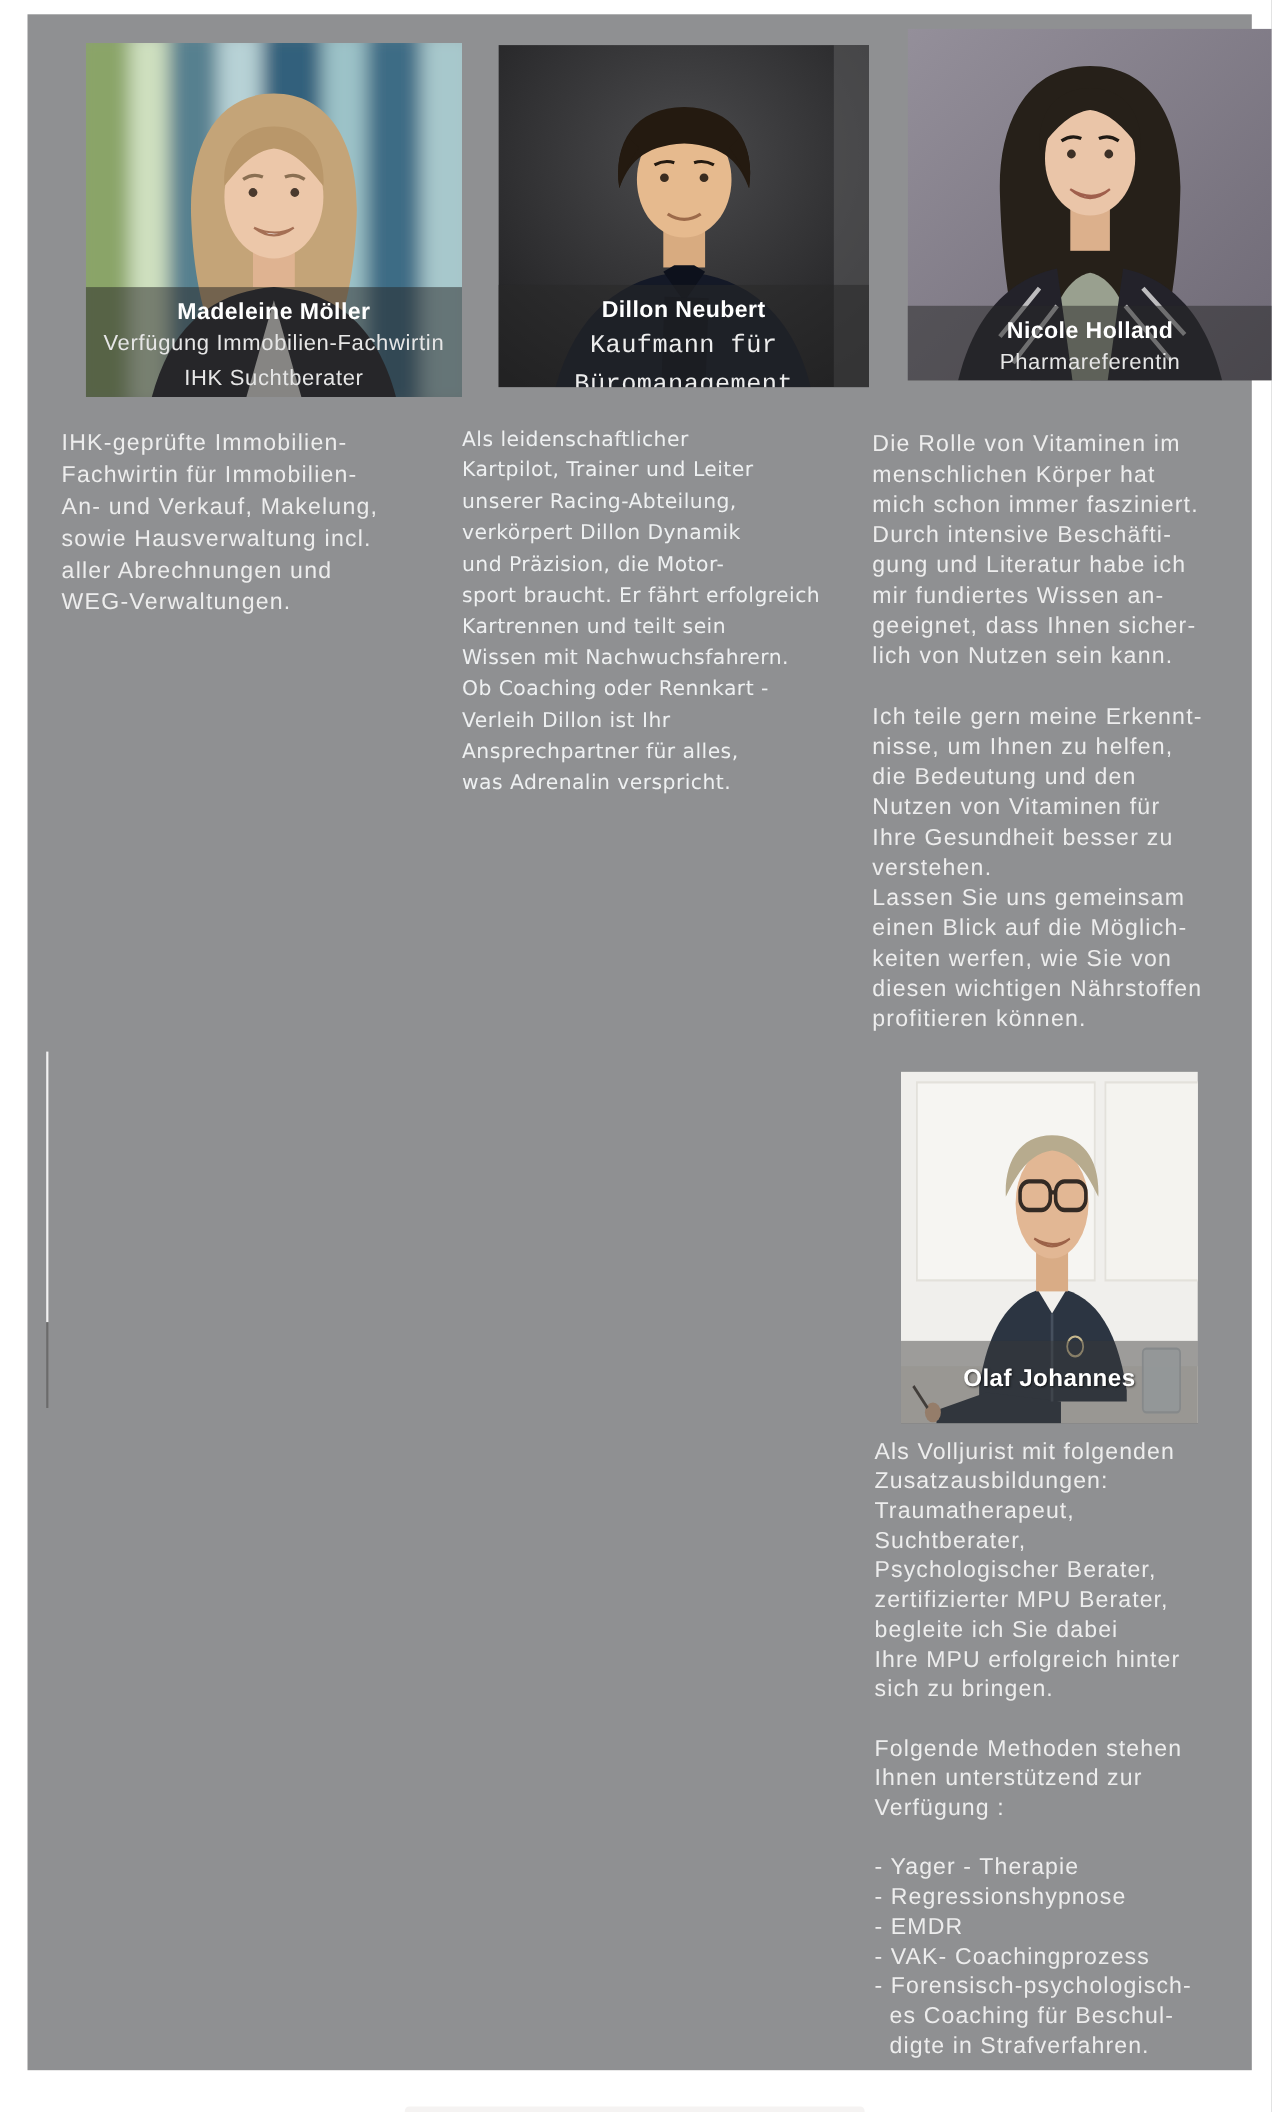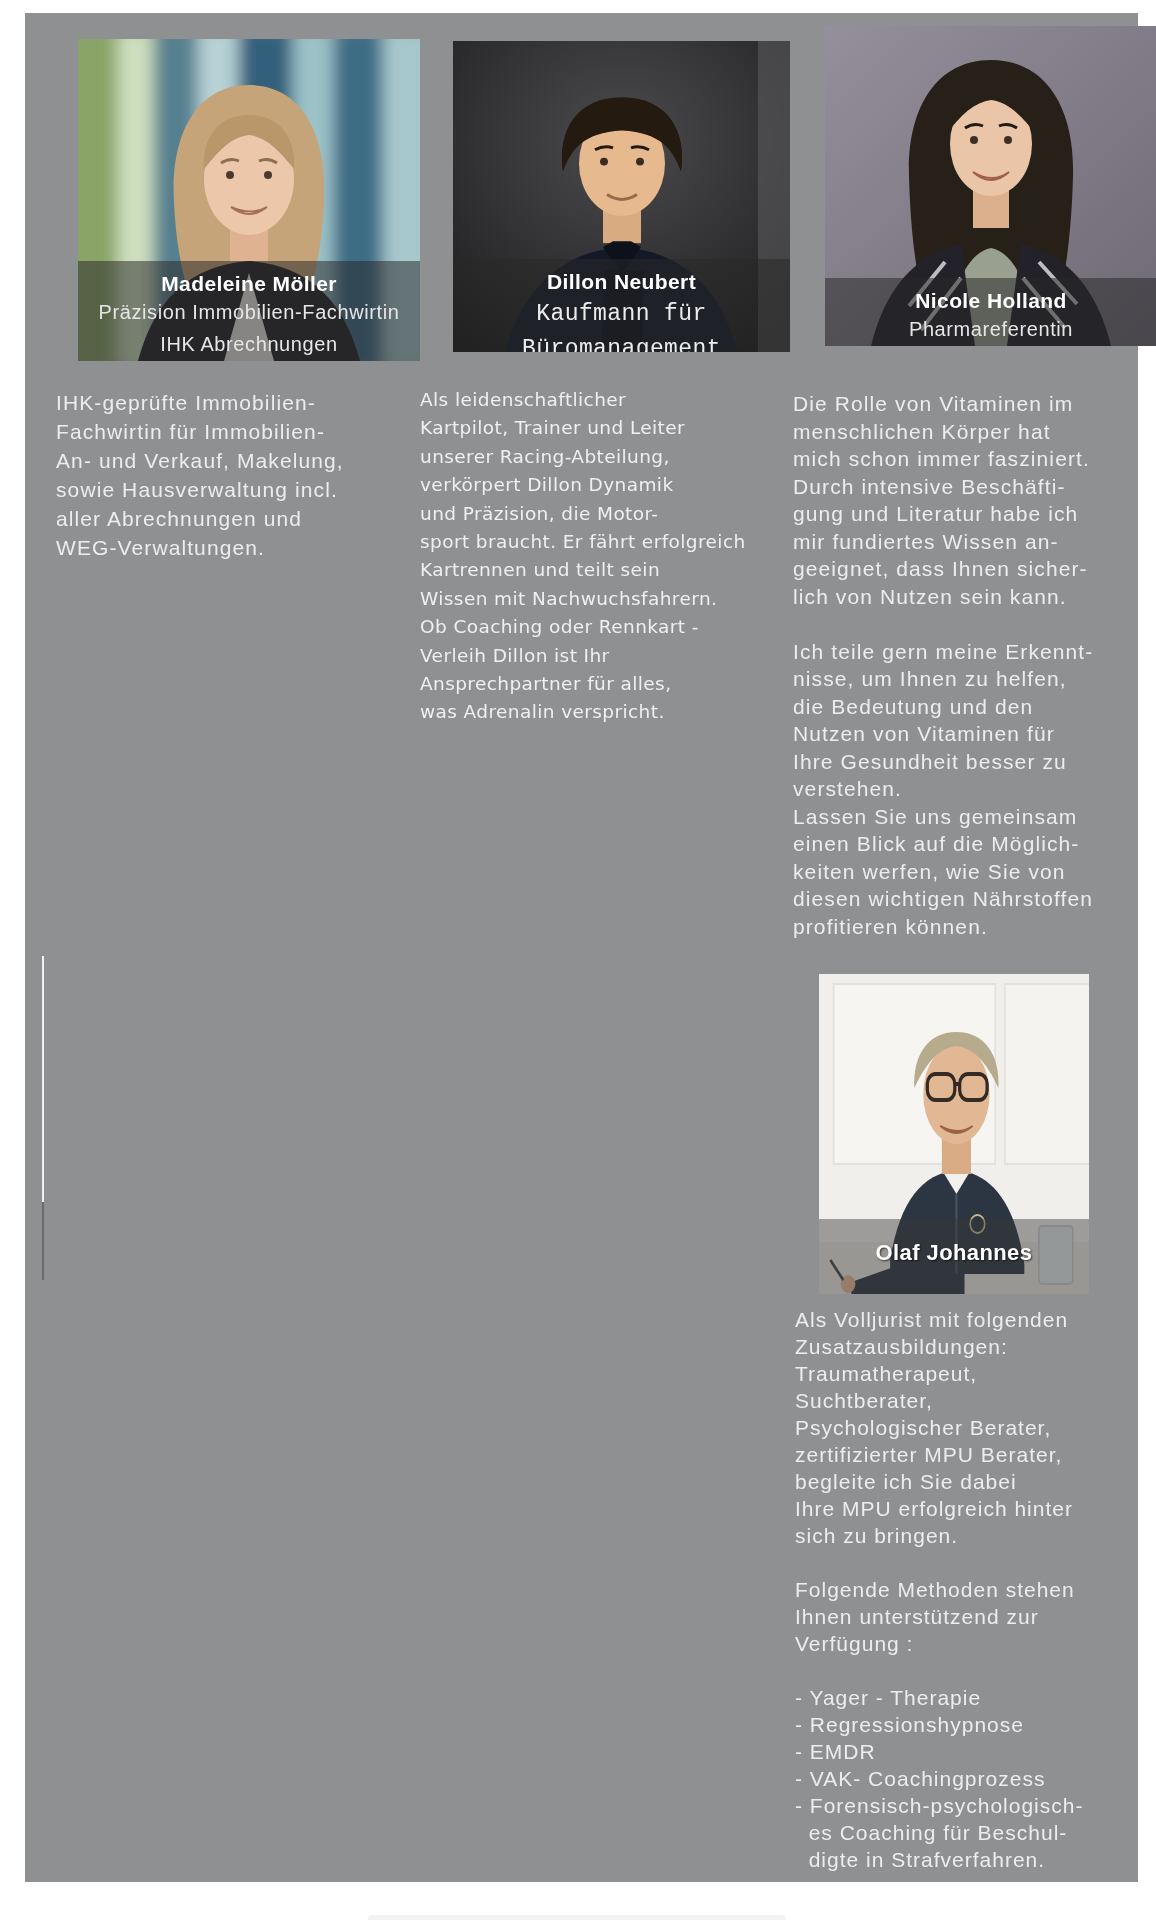--- a/index.html
+++ b/index.html
@@ -70,22 +70,22 @@
       <circle cx="152" cy="136" r="4" fill="#4a3a2e"></circle>
         <circle cx="190" cy="136" r="4" fill="#4a3a2e"></circle>
       <path d="M143,124 q9,-6 18,-2" stroke="#8a6f52" stroke-width="3" fill="none"></path>
       <path d="M181,122 q9,-4 18,2" stroke="#8a6f52" stroke-width="3" fill="none"></path>
       <path d="M153,168 q18,14 36,0 q-16,9 -36,0" fill="#ffffff" stroke="#a56f54" stroke-width="2"></path>
       <path d="M60,322 C78,254 118,226 171,222 C224,226 264,254 282,322 Z" fill="#25252b"></path>
       <path d="M146,322 L171,234 L196,322 Z" fill="#edeae6"></path>
     </svg>
     <figcaption class="cap cap1">
       <div class="cap-name">Madeleine Möller</div>
-      <div class="cap-title">Präzision Immobilien-Fachwirtin</div>
-      <div class="cap-title">IHK Abrechnungen</div>
+      <div class="cap-title">Verfügung Immobilien-Fachwirtin</div>
+      <div class="cap-title">IHK Suchtberater</div>
     </figcaption>
   </figure>
   <p class="bio bio1">IHK-geprüfte Immobilien-
 Fachwirtin für Immobilien-
 An- und Verkauf, Makelung,
 sowie Hausverwaltung incl.
 aller Abrechnungen und
 WEG-Verwaltungen.</p>
 
   <figure class="photo ph2">

